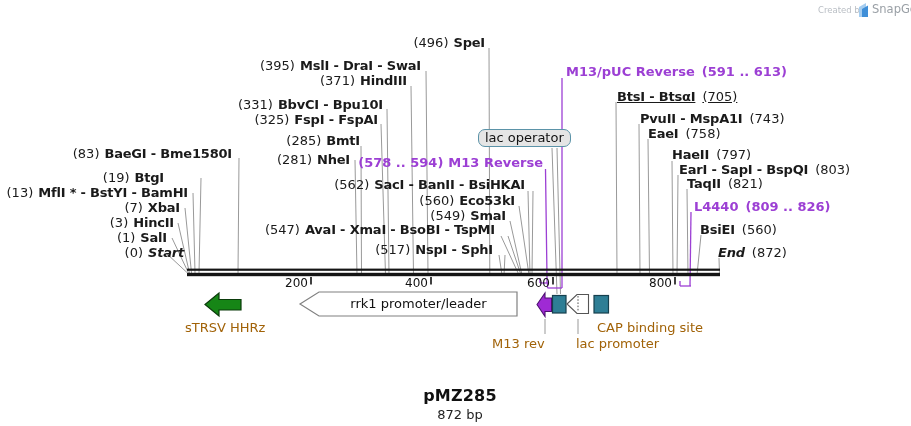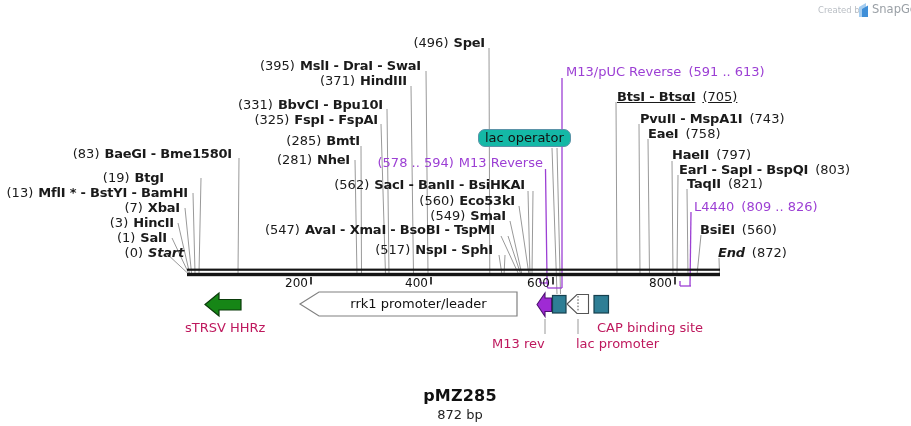--- a/index.html
+++ b/index.html
@@ -8,30 +8,30 @@
     font-family:"DejaVu Sans","Liberation Sans",sans-serif;overflow:hidden;
   }
   svg{position:absolute;left:0;top:0;}
   .lbl{
     position:absolute;white-space:nowrap;font-size:13px;line-height:15px;color:#1a1a1a;
   }
   .lbl .pos{font-weight:400;}
   .lbl .name{font-weight:700;letter-spacing:-0.2px;}
   .pos-first .pos{margin-right:5px;}
   .name-first .pos{margin-left:7px;}
-  .purple, .purple .pos, .purple .name{color:#9c3fd4;font-weight:400;letter-spacing:0;}
+  .purple, .purple .pos, .purple .name{color:#9c3fd4;font-weight:700;letter-spacing:0;}
   .it{font-style:italic;}
   .tick{position:absolute;font-size:12px;color:#111;white-space:nowrap;}
-  .flabel{position:absolute;font-size:13px;color:#be185d;white-space:nowrap;text-align:center;}
+  .flabel{position:absolute;font-size:13px;color:#a16207;white-space:nowrap;text-align:center;}
   .arrow-text{
     position:absolute;font-size:13px;color:#111;text-align:center;white-space:nowrap;
   }
   .operator-box{
     position:absolute;left:478px;top:129px;height:16px;padding:0 6px;
-    background:#14b8a6;border:1.5px solid #5b93a8;border-radius:7px;
+    background:#e5e5e5;border:1.5px solid #5b93a8;border-radius:7px;
     font-size:13px;line-height:16px;color:#111;white-space:nowrap;
   }
   .title-wrap{position:absolute;left:330px;top:386px;width:260px;text-align:center;}
   .title-name{font-size:16px;font-weight:700;color:#111;letter-spacing:0.2px;}
   .title-size{font-size:13px;color:#222;margin-top:2px;}
   .wm-created{position:absolute;left:818px;top:5px;font-size:8.5px;color:#b9bec4;}
   .wm-brand{position:absolute;left:872px;top:2px;font-size:11.5px;color:#9aa0a6;}
 </style>
 </head>
 <body>

